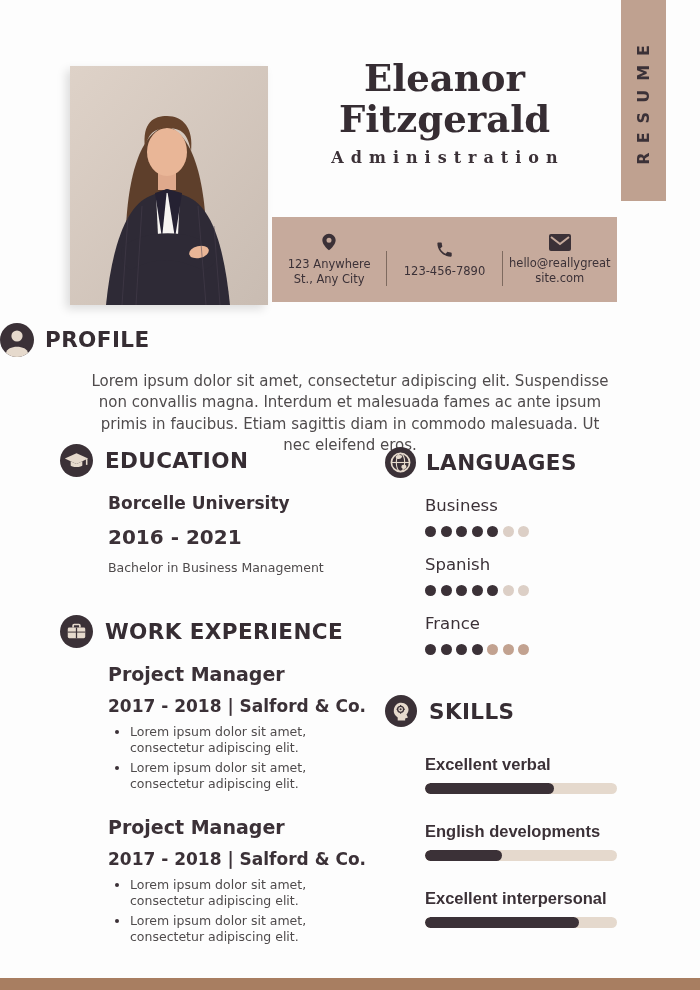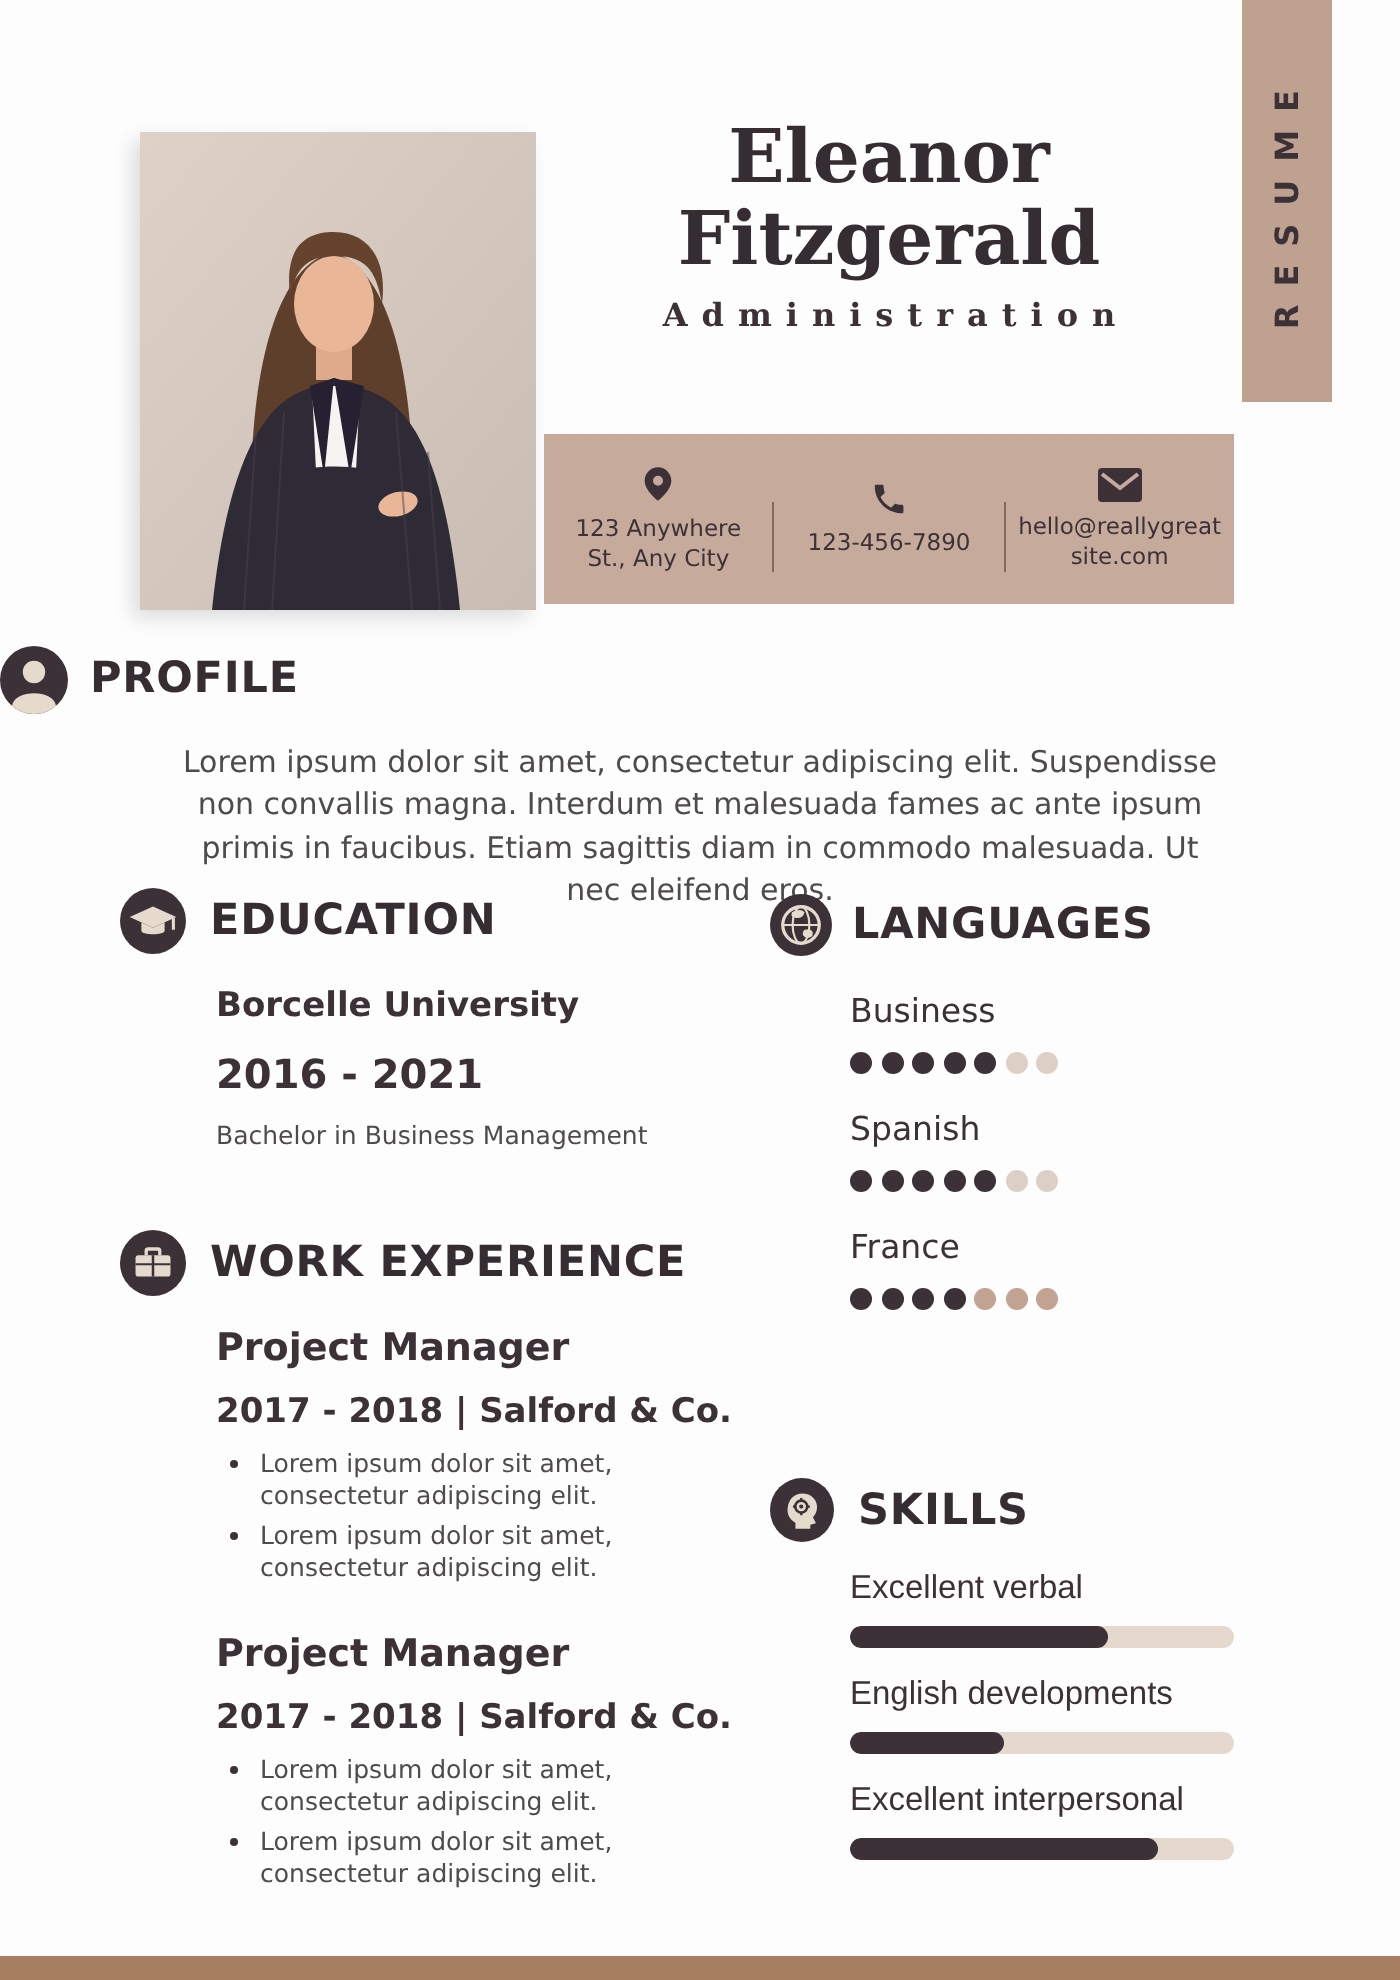--- a/index.html
+++ b/index.html
@@ -84,21 +84,21 @@
 
   .languages-sec { position:absolute; left:385px; top:447px; width:255px; }
   .lang-body { margin-left:40px; }
   .lang-item { margin-top:18px; }
   .lang-name { font-size:16.5px; color:#3b3137; }
   .dots { margin-top:11px; display:flex; gap:4.5px; }
   .dot { width:11px; height:11px; border-radius:50%; }
 
   .skills-sec { position:absolute; left:385px; top:695px; width:255px; }
   .skills-body { margin-left:40px; }
-  .skill-item { margin-top:14px; }
+  .skill-item { margin-top:28px;font-weight:bold; }
   .skill-name { font-family:"Liberation Sans", sans-serif; font-size:16.5px; color:#3b3137; }
   .skill-bar { margin-top:9px; width:192px; height:11px; border-radius:6px;
     background:#e5d9cd; overflow:hidden; }
   .skill-fill { height:100%; border-radius:6px; background:#3b3137; }
 
   .bottom-bar { position:absolute; left:0; bottom:0; width:700px; height:12px; background:#a87e61; }
 </style>
 </head>
 <body>
 
@@ -291,21 +291,21 @@
           <span class="dot" style="background: rgb(59, 49, 55);"></span>
           <span class="dot" style="background: rgb(194, 162, 144);"></span>
           <span class="dot" style="background: rgb(194, 162, 144);"></span>
           <span class="dot" style="background: rgb(194, 162, 144);"></span>
         </div>
       </div>
     </div>
 </div>
 
 <div class="skills-sec">
-  <div class="sec-head" style="margin-top:44px;">
+  <div class="sec-head" style="">
     <span class="sec-icon" style="width:32px;height:32px;">
       <svg width="32" height="32" viewBox="0 0 34 34">
         <circle cx="17" cy="17" r="17" fill="#3b3137"></circle>
         <path d="M13.5 27 v-3.2 c-3.2 -1.8 -4.6 -4.8 -4.1 -8 C10 11 13 8.2 17.2 8.2 c4.6 0 7.8 3.2 7.8 7.2 0 2.2 -.9 4.1 -2.2 5.4 l1.6 3.2 -3 .9 v2.1 Z" fill="#e6dacd"></path>
         <circle cx="16.6" cy="15.2" r="3.2" fill="none" stroke="#3b3137" stroke-width="1.4"></circle>
         <circle cx="16.6" cy="15.2" r="1.1" fill="#3b3137"></circle>
         <g stroke="#3b3137" stroke-width="1.2">
           <line x1="16.6" y1="10.6" x2="16.6" y2="12.2"></line>
             <line x1="16.6" y1="18.2" x2="16.6" y2="19.8"></line>
           <line x1="12.2" y1="15.2" x2="13.6" y2="15.2"></line>

